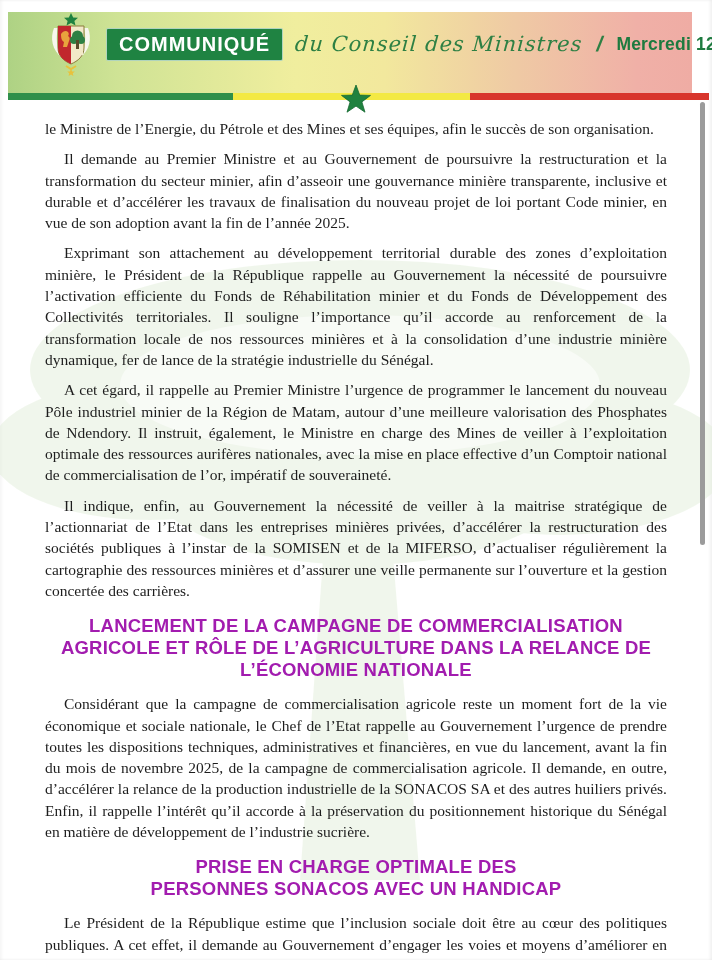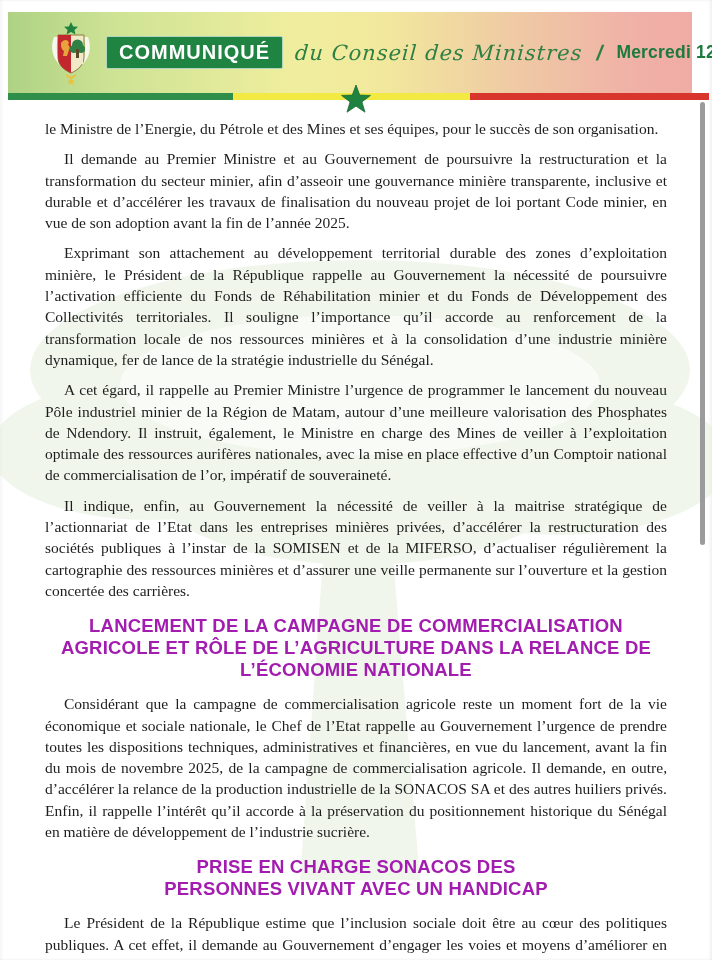--- a/index.html
+++ b/index.html
@@ -4,21 +4,21 @@
 <style>
   html,body{margin:0;padding:0;}
   body{width:712px;height:960px;background:#fdfdfc;overflow:hidden;
        font-family:"Liberation Serif", serif;position:relative;}
   .page{position:absolute;inset:0;background:#ffffff;overflow:hidden;
         box-shadow:inset -2px 0 3px rgba(0,0,0,0.06), inset 2px 0 3px rgba(0,0,0,0.04);}
 
   
   .banner{position:absolute;left:8px;right:20px;top:12px;height:81px;
           background:linear-gradient(90deg,#aed284 0%,#cfe395 16%,#f0ee9e 42%,#f2e89d 55%,#efcaa4 74%,#f0b0a7 92%,#efaca4 100%);
-          display:flex;align-items:center;}
+          display:flex;align-items:flex-start;}
   .banner-inner{display:flex;align-items:center;gap:12px;padding-left:40px;width:100%;}
   .emblem{width:46px;height:64px;flex:0 0 auto;}
   .badge{background:#1f8342;border:1px solid rgba(255,255,255,0.65);border-radius:2px;
          color:#ffffff;font-family:"Liberation Sans",sans-serif;font-weight:bold;
          font-size:20px;letter-spacing:1px;padding:5px 12px 6px 12px;line-height:1;}
   .script{font-family:"DejaVu Serif",serif;font-style:italic;color:#2e8044;
           font-size:21px;letter-spacing:1px;white-space:nowrap;transform:skewX(-4deg);}
   .sep{color:#2e8044;font-family:"Liberation Sans",sans-serif;font-size:21px;font-weight:bold;
        transform:skewX(-12deg);padding:0 2px;}
   .date{color:#1d7a3f;font-family:"Liberation Sans",sans-serif;font-weight:bold;
@@ -103,25 +103,25 @@
   <div class="band">
     <div class="g"></div>
     <div class="y"></div>
     <div class="r"></div>
   </div>
   <svg class="band-star" viewBox="0 0 32 30" xmlns="http://www.w3.org/2000/svg">
     <path d="M16 1 l3.7 10.1 10.8.3 -8.6 6.5 3.1 10.3 -9 -6.1 -9 6.1 3.1 -10.3 -8.6 -6.5 10.8 -.3 Z" fill="#1f823f" stroke="#176a32" stroke-width="0.8"></path>
   </svg>
 
   <div class="doc">
-    <p class="no-indent">le Ministre de l’Energie, du Pétrole et des Mines et ses équipes, pour le succès de son organisation.</p>
+    <p class="no-indent">le Ministre de l’Energie, du Pétrole et des Mines et ses équipes, afin le succès de son organisation.</p>
     <p>Il demande au Premier Ministre et au Gouvernement de poursuivre la restructuration et la transformation du secteur minier, afin d’asseoir une gouvernance minière transparente, inclusive et durable et d’accélérer les travaux de finalisation du nouveau projet de loi portant Code minier, en vue de son adoption avant la fin de l’année 2025.</p>
     <p>Exprimant son attachement au développement territorial durable des zones d’exploitation minière, le Président de la République rappelle au Gouvernement la nécessité de poursuivre l’activation efficiente du Fonds de Réhabilitation minier et du Fonds de Développement des Collectivités territoriales. Il souligne l’importance qu’il accorde au renforcement de la transformation locale de nos ressources minières et à la consolidation d’une industrie minière dynamique, fer de lance de la stratégie industrielle du Sénégal.</p>
     <p>A cet égard, il rappelle au Premier Ministre l’urgence de programmer le lancement du nouveau Pôle industriel minier de la Région de Matam, autour d’une meilleure valorisation des Phosphates de Ndendory. Il instruit, également, le Ministre en charge des Mines de veiller à l’exploitation optimale des ressources aurifères nationales, avec la mise en place effective d’un Comptoir national de commercialisation de l’or, impératif de souveraineté.</p>
     <p>Il indique, enfin, au Gouvernement la nécessité de veiller à la maitrise stratégique de l’actionnariat de l’Etat dans les entreprises minières privées, d’accélérer la restructuration des sociétés publiques à l’instar de la SOMISEN et de la MIFERSO, d’actualiser régulièrement la cartographie des ressources minières et d’assurer une veille permanente sur l’ouverture et la gestion concertée des carrières.</p>
     <h2>LANCEMENT DE LA CAMPAGNE DE COMMERCIALISATION AGRICOLE ET RÔLE DE L’AGRICULTURE DANS LA RELANCE DE L’ÉCONOMIE NATIONALE</h2>
     <p>Considérant que la campagne de commercialisation agricole reste un moment fort de la vie économique et sociale nationale, le Chef de l’Etat rappelle au Gouvernement l’urgence de prendre toutes les dispositions techniques, administratives et financières, en vue du lancement, avant la fin du mois de novembre 2025, de la campagne de commercialisation agricole. Il demande, en outre, d’accélérer la relance de la production industrielle de la SONACOS SA et des autres huiliers privés. Enfin, il rappelle l’intérêt qu’il accorde à la préservation du positionnement historique du Sénégal en matière de développement de l’industrie sucrière.</p>
-    <h2 class="narrow">PRISE EN CHARGE SONACOS DES PERSONNES VIVANT AVEC UN HANDICAP</h2>
+    <h2 class="narrow">PRISE EN CHARGE OPTIMALE DES PERSONNES SONACOS AVEC UN HANDICAP</h2>
     <p>Le Président de la République estime que l’inclusion sociale doit être au cœur des politiques publiques. A cet effet, il demande au Gouvernement d’engager les voies et moyens d’améliorer en permanence la situation des personnes vivant avec un handicap, de veiller à leur insertion adéquate par l’entreprenariat et l’emploi notamment et de</p>
   </div>
 
   <div class="scroll-thumb"></div>
 </div>
 
 </body></html>

